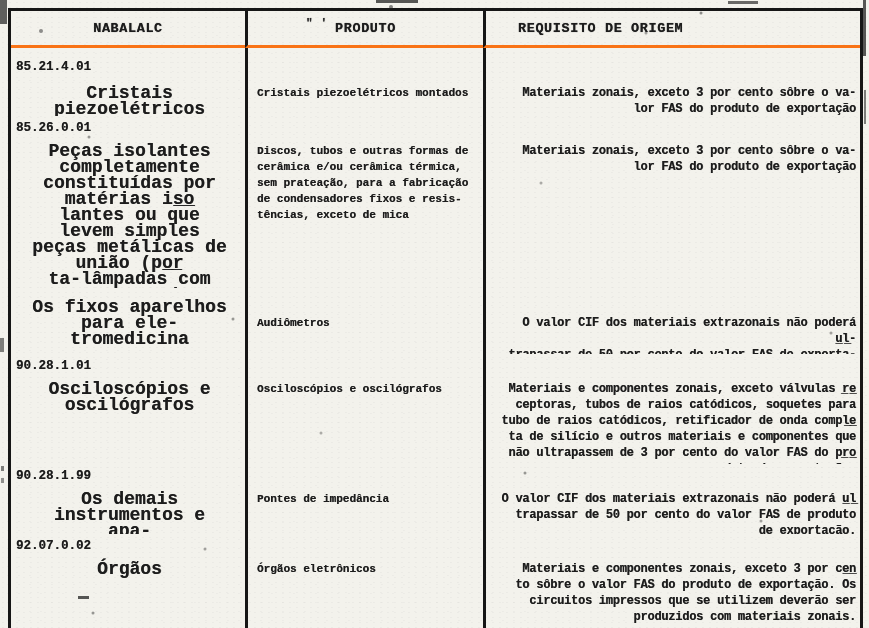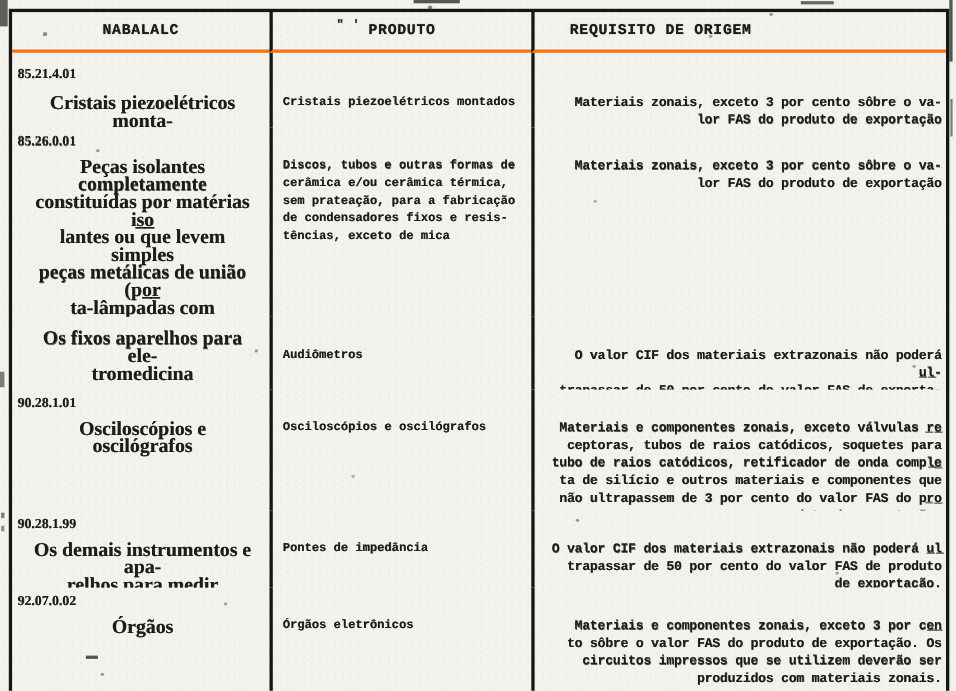--- a/index.html
+++ b/index.html
@@ -25,21 +25,21 @@
     display:flex; align-items:center; justify-content:center;
     font-size:13.5px; font-weight:700; letter-spacing:0.6px;
     border-bottom:3px solid #f97316; position:relative;
     text-shadow:0 0 0.7px rgba(20,20,20,0.85);
   }
   .hcell.c3h { justify-content:flex-start; padding-left:32px; }
   .bcell { position:relative; overflow:hidden; }
   .colsep { border-left:3px solid #161616; }
   .r1 { --codepad:11px; --pt:37px; --gap:10px; }
   .r2,.r3,.r4,.r5,.r6 { --codepad:4px; --pt:27px; --gap:7px; }
-  .c1 { padding:var(--codepad) 14px 0 5px;font-family:Liberation Serif, serif; }
+  .c1 { padding:var(--codepad) 14px 0 5px; }
   .code {
     font-size:12.5px; font-weight:700; line-height:16px;
     text-shadow:0.3px 0.3px 0.5px rgba(25,25,25,0.7);
   }
   .desc {
     font-size:18px; font-weight:700; line-height:16px;
     white-space:pre-line; padding-left:12px; margin-top:var(--gap);
     text-shadow:0.3px 0.3px 0.5px rgba(25,25,25,0.7);
     text-align:center;
   }

